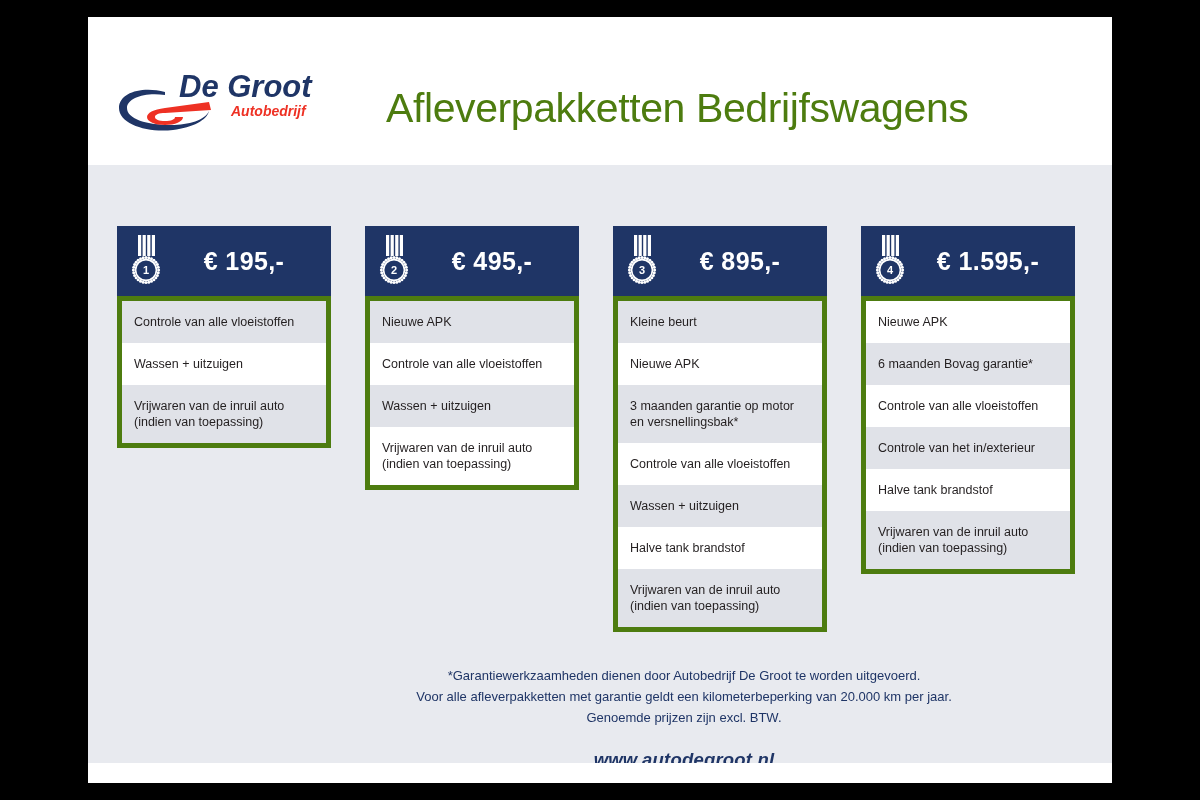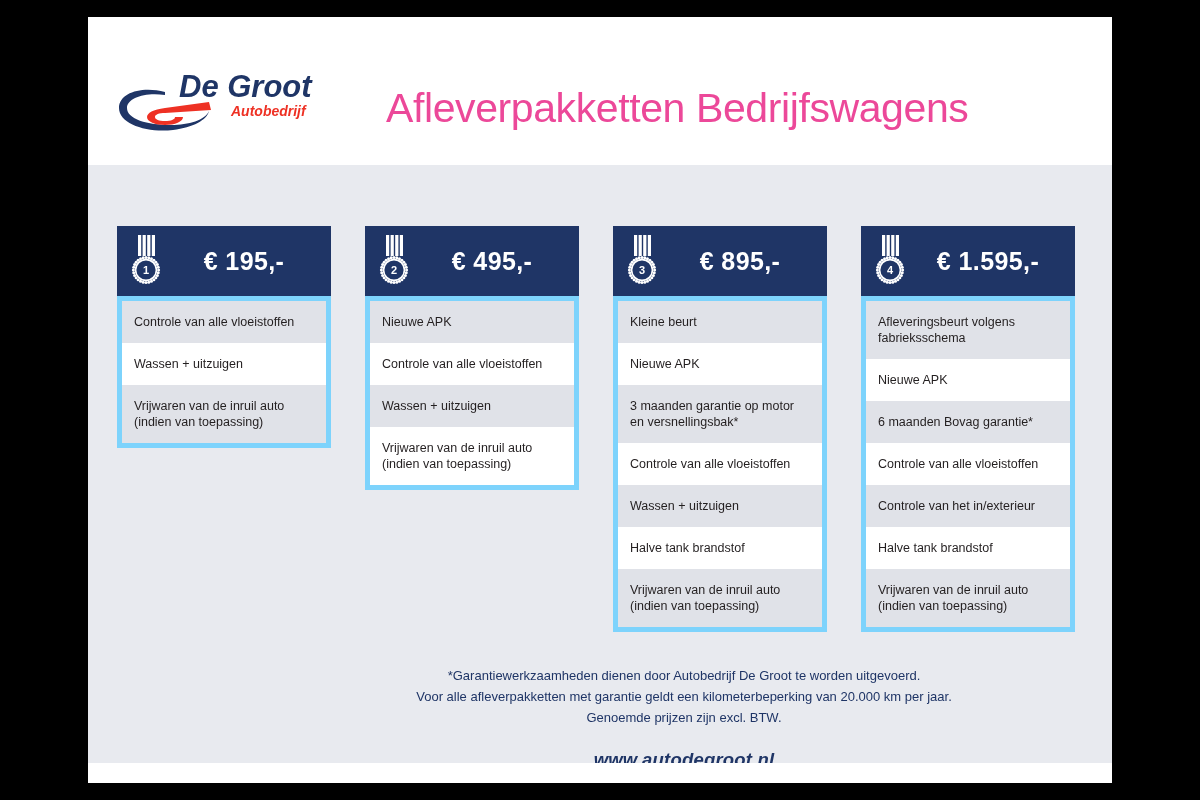--- a/index.html
+++ b/index.html
@@ -24,21 +24,21 @@
     display: flex; align-items: center; text-align: center;
   }
   .logo {
     position: absolute; left: 25px; top: 47px;
     width: 210px; height: 72px;
   }
   .brand-title {
     position: absolute; left: 298px; top: 68px;
     font-size: 41px;
     font-weight: 400;
-    color: #ec4899;
+    color: #4d7c0f;
     letter-spacing: -0.4px;
     white-space: nowrap;
   }
   
   .cards {
     position: absolute;
     left: 29px; top: 209px;
     width: 966px;
     display: flex;
     gap: 34px;
@@ -57,21 +57,21 @@
     flex: 1;
     text-align: center;
     color: #ffffff;
     font-size: 25px;
     font-weight: 700;
     letter-spacing: 0.4px;
     padding-right: 6px;
     white-space: nowrap;
   }
   .card-body {
-    background: #7dd3fc;
+    background: #4d7c0f;
     padding: 5px 5px 5px 5px;
   }
   .item {
     font-size: 12.5px;
     line-height: 16px;
     color: #231f20;
     padding: 13px 12px 13px 12px;
     background: #ffffff;
   }
   .item.alt { background: #e0e2e8; }
@@ -321,21 +321,20 @@
                 <circle cx="26.85" cy="27.14" r="1.5" fill="#ffffff"></circle>
                 <circle cx="28.35" cy="29.53" r="1.5" fill="#ffffff"></circle>
                 <circle cx="29.28" cy="32.20" r="1.5" fill="#ffffff"></circle>
       <circle cx="17" cy="35" r="10.4" fill="none" stroke="#ffffff" stroke-width="1.6"></circle>
       <text x="17" y="39.4" text-anchor="middle" font-family="'Liberation Sans', sans-serif" font-size="11" font-weight="700" fill="#ffffff">4</text>
     </g>
   </svg></span>
           <div class="price">€  1.595,-</div>
         </div>
         <div class="card-body">
-          <div class="item alt">Afleveringsbeurt volgens<br>fabrieksschema</div>
           <div class="item">Nieuwe APK</div>
           <div class="item alt">6 maanden Bovag garantie*</div>
           <div class="item">Controle van alle vloeistoffen</div>
           <div class="item alt">Controle van het in/exterieur</div>
           <div class="item">Halve tank brandstof</div>
           <div class="item alt">Vrijwaren van de inruil auto<br>(indien van toepassing)</div>
         </div>
       </div>
     </div>
 

